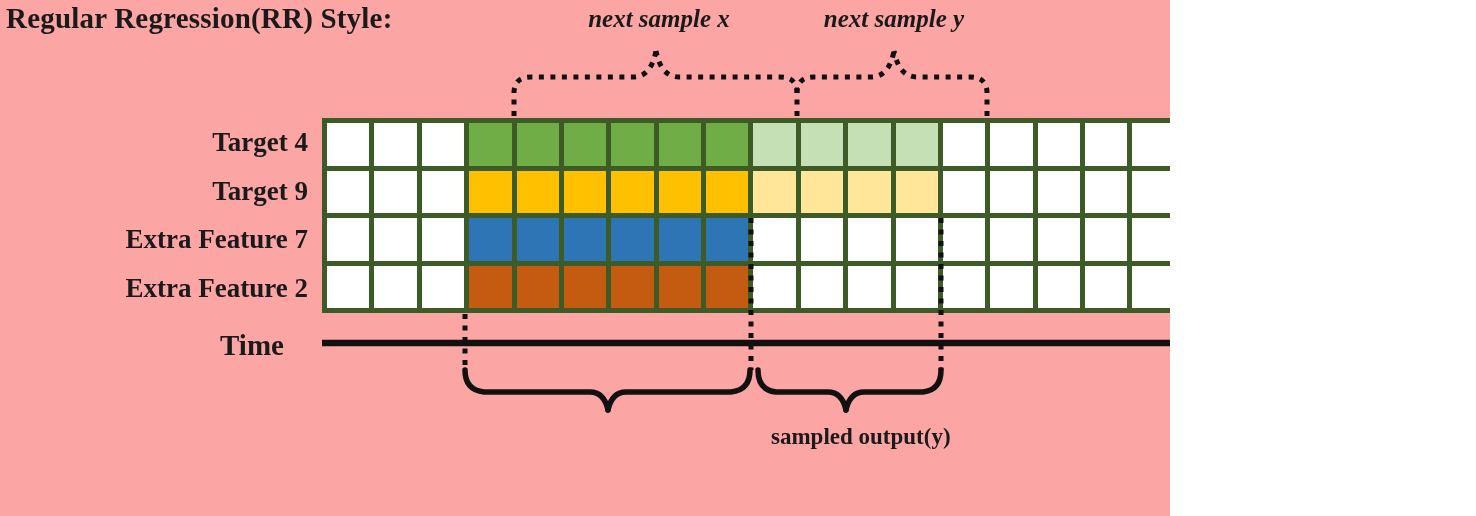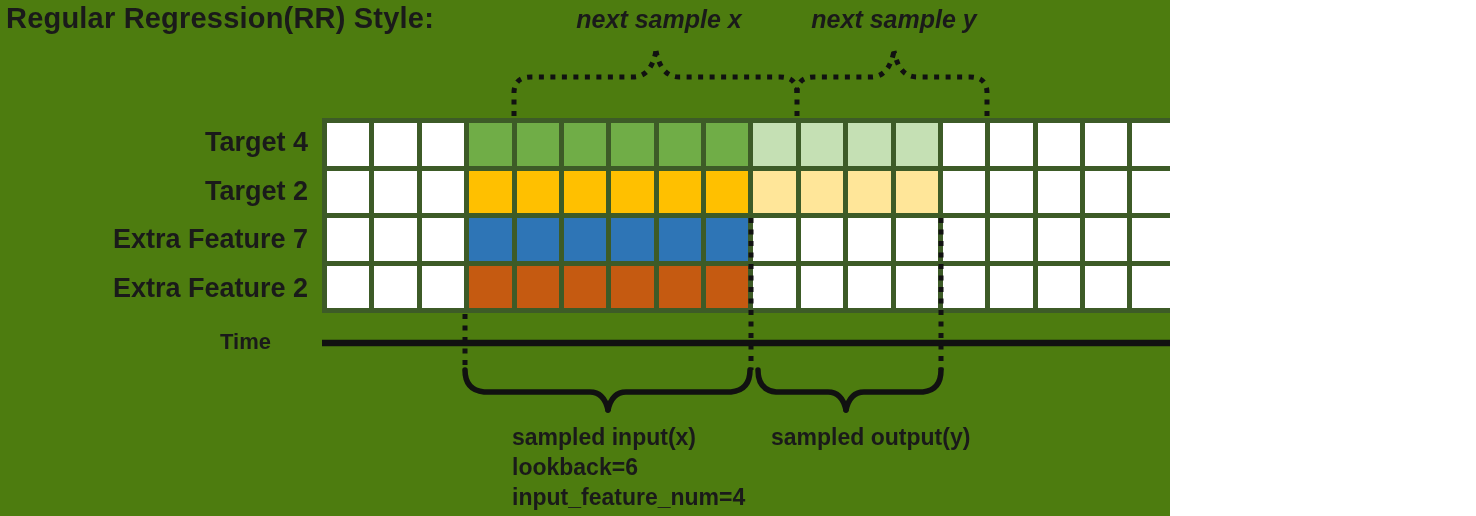--- a/index.html
+++ b/index.html
@@ -1,55 +1,55 @@
 <!DOCTYPE html>
 <html style="--ann: #111111; --grid: #3D5B27; --text: #1A1A1A;"><head>
 <meta charset="utf-8">
 <style>
   :root { --ann:#111111; --grid:#3D5B27; --text:#1A1A1A; }
   html,body { margin:0; padding:0; background:#fff; }
   .canvas {
-    position:relative; width:1170px; height:516px; background:#4d7c0f;
-    font-family:Liberation Sans, sans-serif; color:var(--text); overflow:hidden;
+    position:relative; width:1170px; height:516px; background:#fca5a5;
+    font-family:Liberation Serif, serif; color:var(--text); overflow:hidden;
   }
   .abs { position:absolute; }
   .title { left:6px; top:2px; font-size:29px; font-weight:700; letter-spacing:.2px; }
   .row-labels { left:0; top:118px; width:308px; height:195px; display:flex; flex-direction:column; }
   .row-label { flex:1; display:flex; align-items:center; justify-content:flex-end;
                font-size:27px; font-weight:700; white-space:nowrap; }
   .grid {
     left:322px; top:118px; width:1142px; height:195px; box-sizing:border-box;
     background:var(--grid); border:5px solid var(--grid);
     display:grid; grid-template-columns:repeat(24,1fr); grid-template-rows:repeat(4,1fr); gap:5px;
   }
   .cell { background:#fff; }
   .brace-label { top:5px; width:250px; text-align:center; font-style:italic;
                  font-size:25px; font-weight:600; white-space:nowrap; }
   .label-next-x { left:534px; }
   .label-next-y { left:769px; }
-  .time-label { left:220px; top:329px; font-size:22px; font-weight:700; }
+  .time-label { left:220px; top:329px; font-size:29px; font-weight:700; }
   .note { top:422px; font-size:23px; font-weight:600; line-height:30px; white-space:nowrap; }
   .note-input { left:512px; }
   .note-output { left:771px; }
   .ovl { left:0; top:0; pointer-events:none; }
   .dotted path { fill:none; stroke:var(--ann); stroke-width:5px; stroke-dasharray:5 6.5; }
   .solid path { fill:none; stroke:var(--ann); stroke-width:5.5px; stroke-linecap:round; }
   .axis path { fill:none; stroke:var(--ann); stroke-width:6.5px; }
   .axis polygon { fill:var(--ann); stroke:none; }
 </style>
 </head>
 <body>
 
 <div class="canvas">
 
   <div class="abs title">Regular Regression(RR) Style:</div>
 
   <div class="abs row-labels">
       <div class="row-label">Target 4</div>
-      <div class="row-label">Target 2</div>
+      <div class="row-label">Target 9</div>
       <div class="row-label">Extra Feature 7</div>
       <div class="row-label">Extra Feature 2</div>
     </div>
 
   <div class="abs grid">
       <div class="cell" style="background: rgb(255, 255, 255);"></div>
       <div class="cell" style="background: rgb(255, 255, 255);"></div>
       <div class="cell" style="background: rgb(255, 255, 255);"></div>
       <div class="cell" style="background: rgb(112, 173, 71);"></div>
       <div class="cell" style="background: rgb(112, 173, 71);"></div>
@@ -172,22 +172,17 @@
       <path d="M 758 370 Q 758 390 776 392 L 828 392 Q 842 392 846 410"></path>
       <path d="M 941 370 Q 941 390 923 392 L 864 392 Q 850 392 846 410"></path>
     </g>
   </svg>
 
   <div class="abs brace-label label-next-x">next sample x</div>
   <div class="abs brace-label label-next-y">next sample y</div>
 
   <div class="abs time-label">Time</div>
 
-  <div class="abs note note-input">
-      <div>sampled input(x)</div>
-      <div>lookback=6</div>
-      <div>input_feature_num=4</div>
-    </div>
   <div class="abs note note-output">
       <div>sampled output(y)</div>
     </div>
 
 </div>
 
 </body></html>

